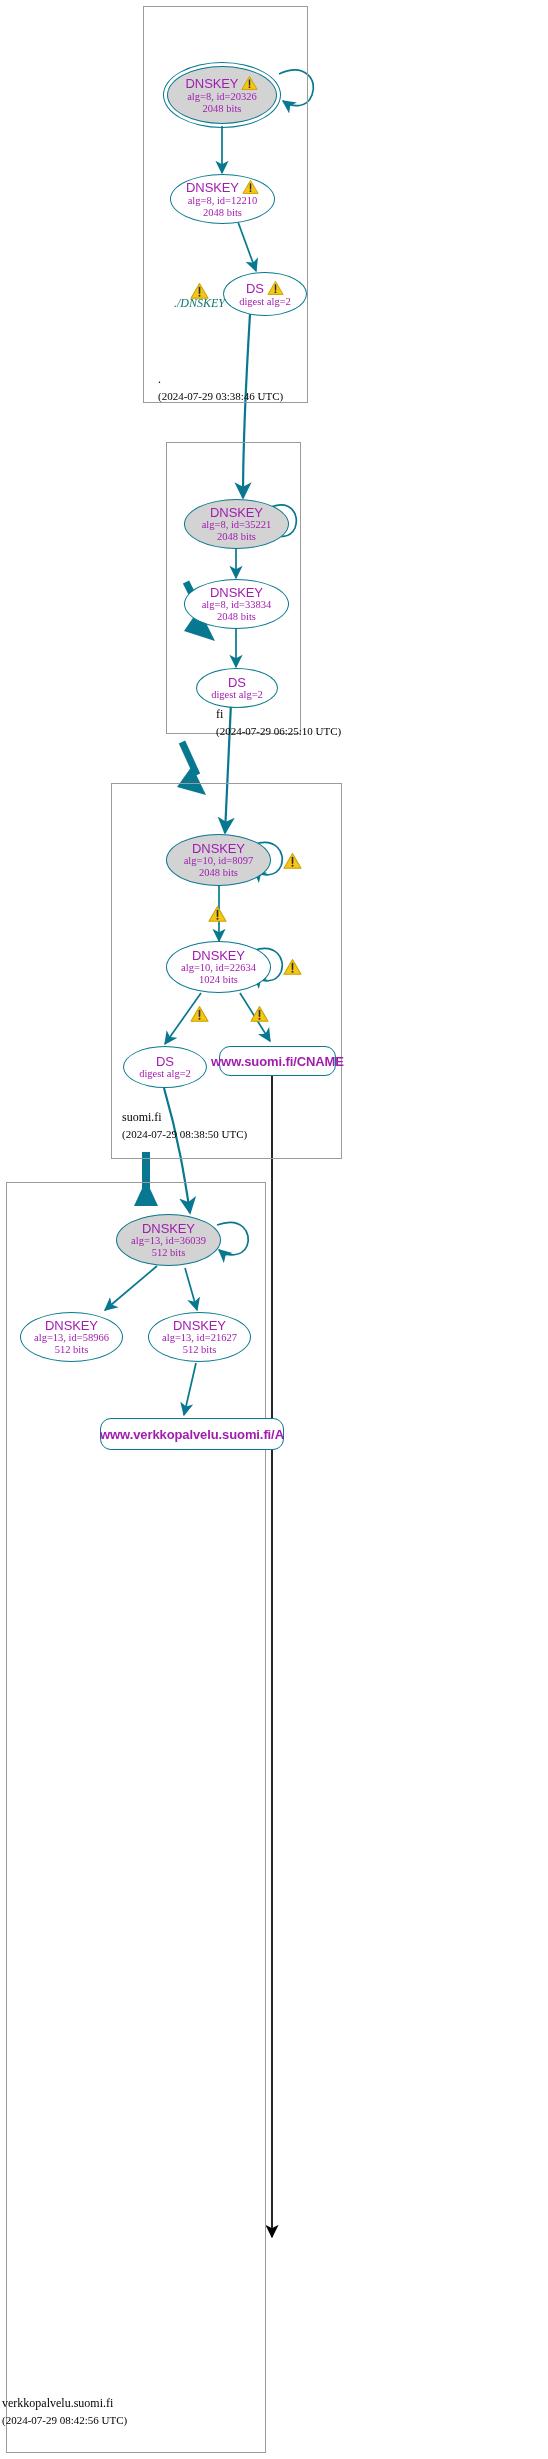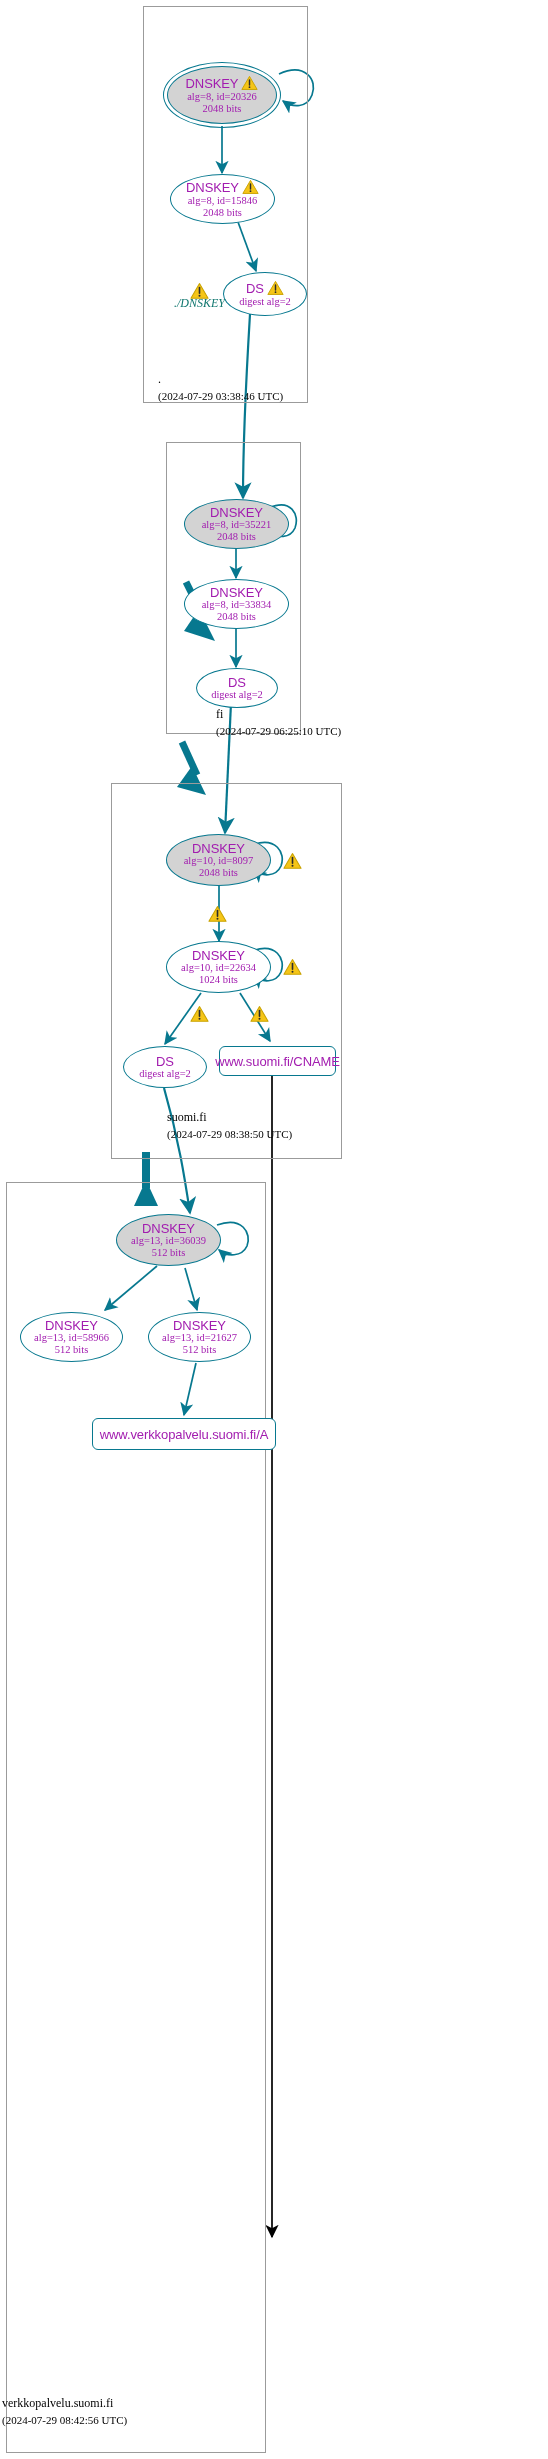--- a/index.html
+++ b/index.html
@@ -58,21 +58,21 @@
     box-sizing: border-box;
     display: flex;
     flex-direction: column;
     align-items: center;
     justify-content: center;
     text-align: center;
     border: 1.6px solid #07788f;
     color: #a21caf;
   }
   .node.ellipse { border-radius: 50%; }
-  .node.rounded { border-radius: 6px; }
+  .node.rounded { border-radius: 11px; font-weight: bold; }
   .node.shaded  { background: #d3d3d3; }
   .node.plain   { background: #ffffff; }
 
   .node .t1 {
     font-family: "Liberation Sans", sans-serif;
     font-size: 13px;
     line-height: 1.0;
     letter-spacing: -0.1px;
     white-space: nowrap;
   }
@@ -189,21 +189,21 @@
     <span class="zdate">(2024-07-29 03:38:46 UTC)</span>
   </div>
 
   <div class="zone" style="left:166px; top:442px; width:135px; height:292px;"></div>
   <div class="zone-label" style="left:172px; top:708px;margin-left:44px;">
     <span class="zname">fi</span>
     <span class="zdate">(2024-07-29 06:25:10 UTC)</span>
   </div>
 
   <div class="zone" style="left:111px; top:783px; width:231px; height:376px;"></div>
-  <div class="zone-label" style="left:122px; top:1111px;margin-left:45px;">
+  <div class="zone-label" style="left:122px; top:1111px;">
     <span class="zname">suomi.fi</span>
     <span class="zdate">(2024-07-29 08:38:50 UTC)</span>
   </div>
 
   <div class="zone" style="left:6px; top:1182px; width:260px; height:1271px;"></div>
   <div class="zone-label" style="left:2px; top:2397px;">
     <span class="zname">verkkopalvelu.suomi.fi</span>
     <span class="zdate">(2024-07-29 08:42:56 UTC)</span>
   </div>
 
@@ -222,21 +222,21 @@
   </div>
 
   <div class="node ellipse plain" style="left:170px; top:174px; width:105px; height:50px;">
     <div class="t1">
       <span>DNSKEY</span><svg class="warn inline" viewBox="0 0 20 18">
           <path d="M10 1.2 L19 16.6 L1 16.6 Z" fill="#f5c518" stroke="#c9a200" stroke-width="1.1" stroke-linejoin="round"></path>
           <path d="M10 5.4 L10 11.4" stroke="#2b2b2b" stroke-width="1.7" stroke-linecap="round"></path>
           <circle cx="10" cy="13.9" r="1.05" fill="#2b2b2b"></circle>
         </svg>
     </div>
-    <div class="t2">alg=8, id=15846</div>
+    <div class="t2">alg=8, id=12210</div>
     <div class="t3">2048 bits</div>
   </div>
 
   <div class="node ellipse plain" style="left:223px; top:272px; width:84px; height:44px;">
     <div class="t1">
       <span>DS</span><svg class="warn inline" viewBox="0 0 20 18">
           <path d="M10 1.2 L19 16.6 L1 16.6 Z" fill="#f5c518" stroke="#c9a200" stroke-width="1.1" stroke-linejoin="round"></path>
           <path d="M10 5.4 L10 11.4" stroke="#2b2b2b" stroke-width="1.7" stroke-linecap="round"></path>
           <circle cx="10" cy="13.9" r="1.05" fill="#2b2b2b"></circle>
         </svg>
@@ -327,17 +327,17 @@
     <div class="t2">alg=13, id=58966</div>
     <div class="t3">512 bits</div>
   </div>
 
   <div class="node ellipse plain" style="left:148px; top:1312px; width:103px; height:50px;">
     <div class="t1">DNSKEY</div>
     <div class="t2">alg=13, id=21627</div>
     <div class="t3">512 bits</div>
   </div>
 
-  <div class="node rounded plain rrnode" style="left:92px; top:1418px; width:184px; height:32px;">
+  <div class="node rounded plain rrnode" style="left:100px; top:1418px; width:184px; height:32px;">
     <div class="t1">www.verkkopalvelu.suomi.fi/A</div>
   </div>
 
 </div>
 
 </body></html>

